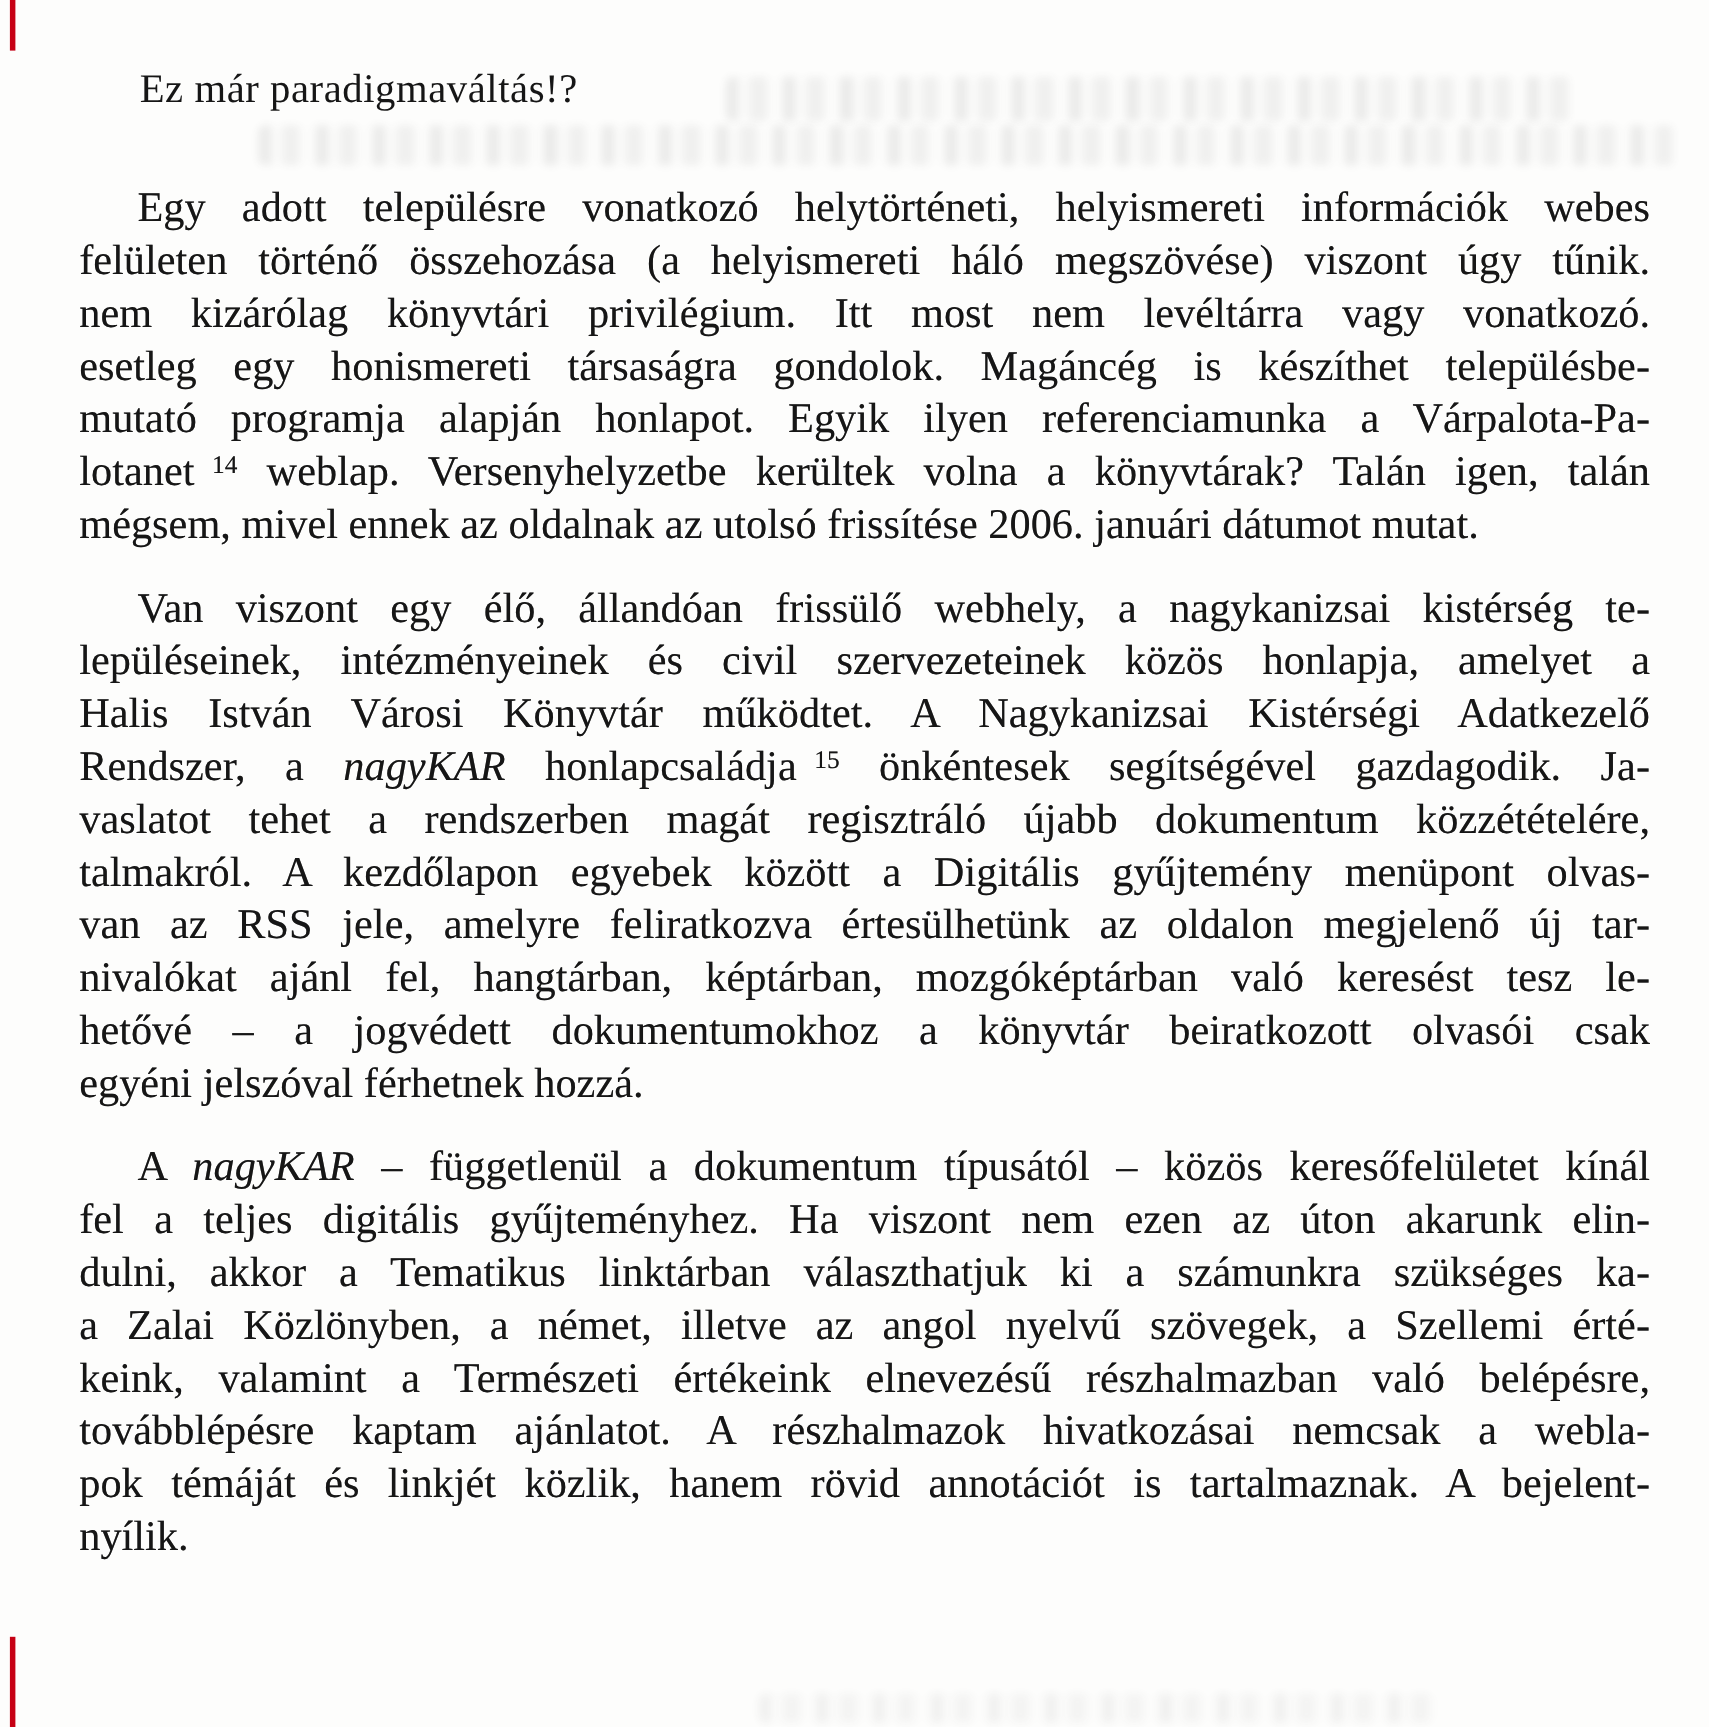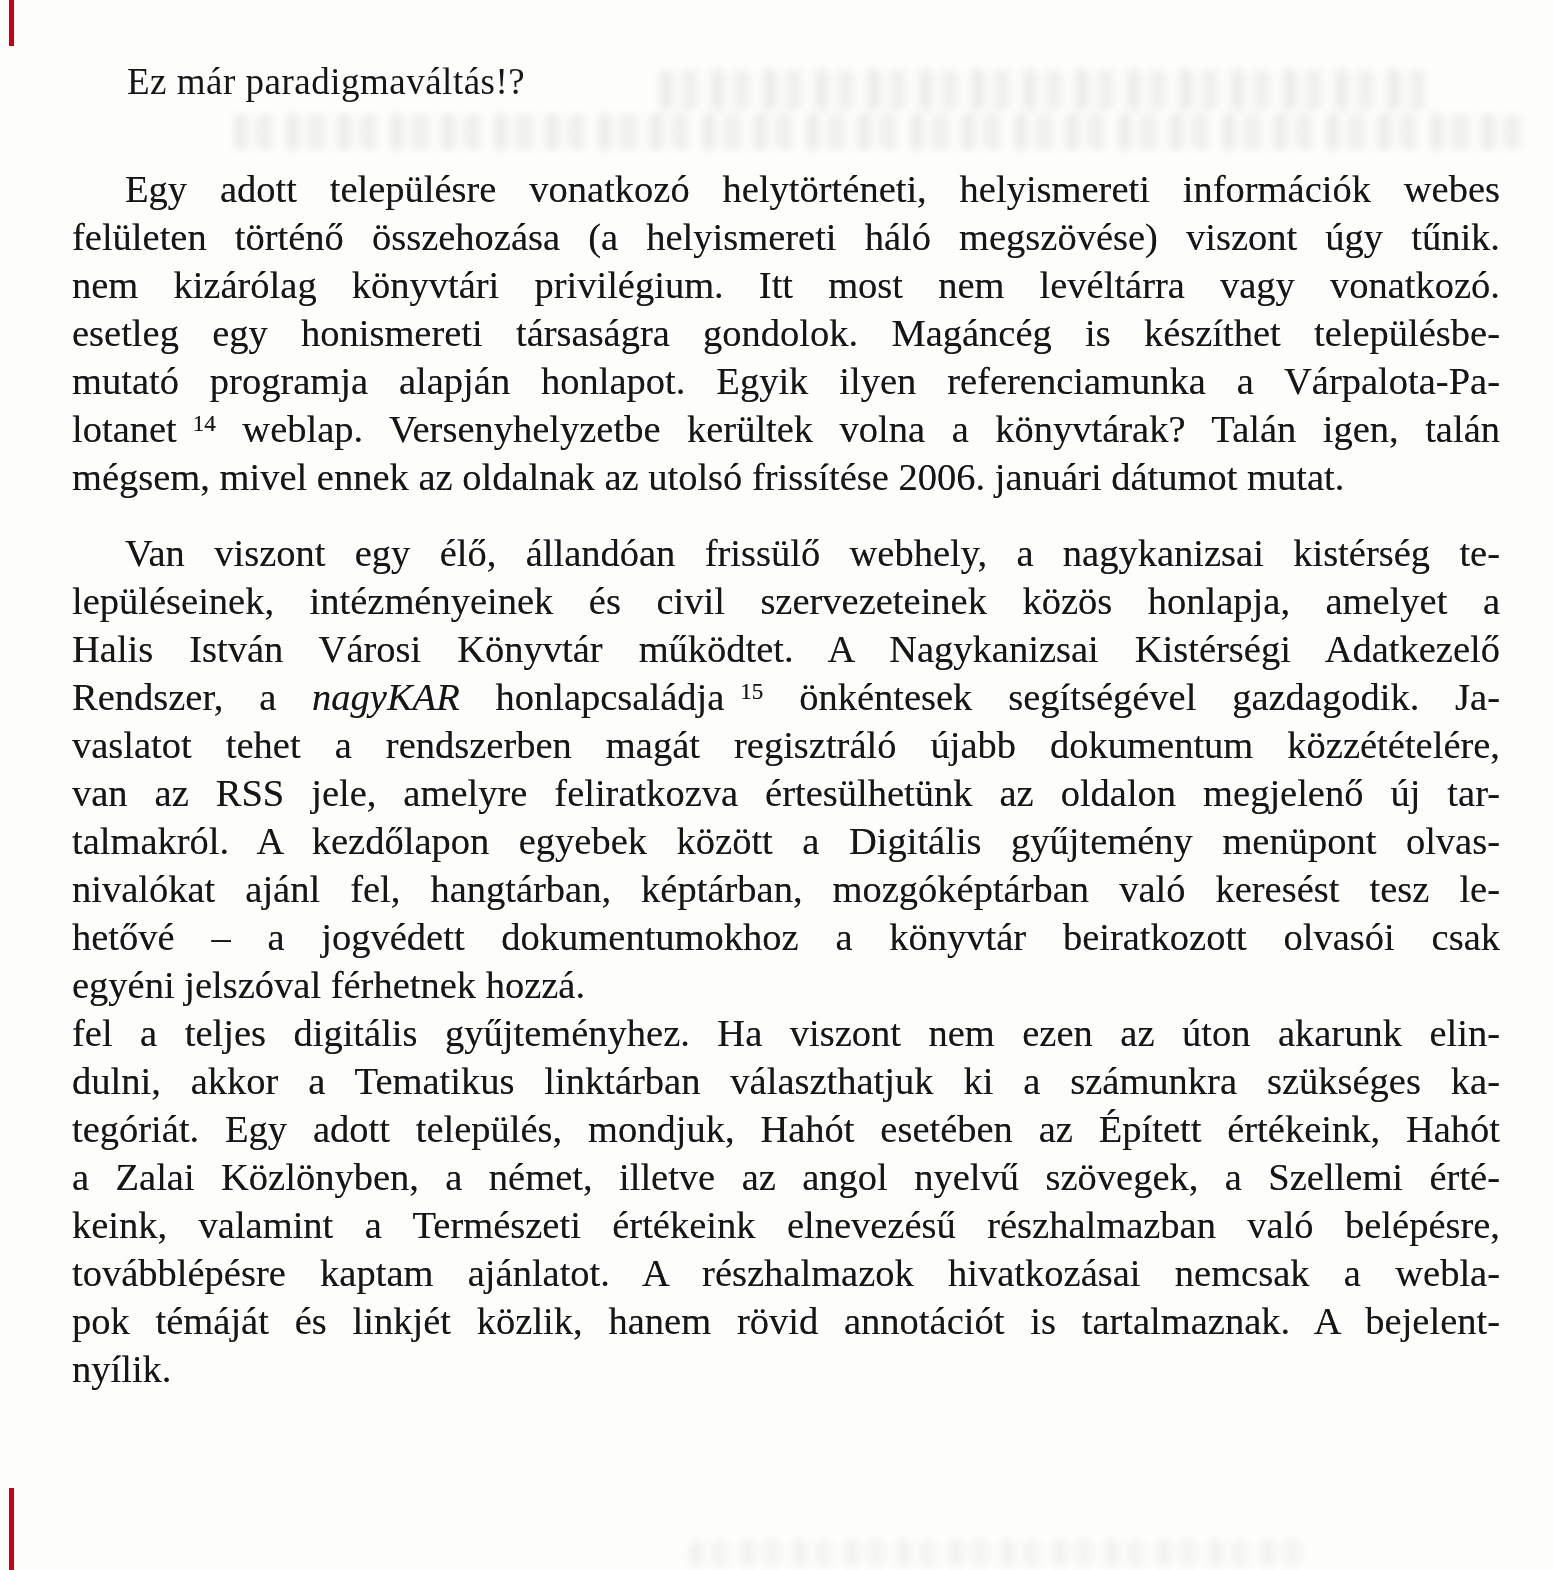--- a/index.html
+++ b/index.html
@@ -99,30 +99,30 @@
         <div class="line"><span>mutató programja alapján honlapot. Egyik ilyen referenciamunka a Várpalota-Pa-</span></div>
         <div class="line"><span>lotanet</span><sup class="fnref">14</sup><span> weblap. Versenyhelyzetbe kerültek volna a könyvtárak? Talán igen, talán</span></div>
         <div class="line last"><span>mégsem, mivel ennek az oldalnak az utolsó frissítése 2006. januári dátumot mutat.</span></div>
       </div>
       <div class="para">
         <div class="line first"><span>Van viszont egy élő, állandóan frissülő webhely, a nagykanizsai kistérség te-</span></div>
         <div class="line"><span>lepüléseinek, intézményeinek és civil szervezeteinek közös honlapja, amelyet a</span></div>
         <div class="line"><span>Halis István Városi Könyvtár működtet. A Nagykanizsai Kistérségi Adatkezelő</span></div>
         <div class="line"><span>Rendszer, a </span><span class="it">nagyKAR</span><span> honlapcsaládja</span><sup class="fnref">15</sup><span> önkéntesek segítségével gazdagodik. Ja-</span></div>
         <div class="line"><span>vaslatot tehet a rendszerben magát regisztráló újabb dokumentum közzétételére,</span></div>
+        <div class="line"><span>talmakról. A kezdőlapon egyebek között a Digitális gyűjtemény menüpont olvas-</span></div>
         <div class="line"><span>van az RSS jele, amelyre feliratkozva értesülhetünk az oldalon megjelenő új tar-</span></div>
-        <div class="line"><span>talmakról. A kezdőlapon egyebek között a Digitális gyűjtemény menüpont olvas-</span></div>
         <div class="line"><span>nivalókat ajánl fel, hangtárban, képtárban, mozgóképtárban való keresést tesz le-</span></div>
         <div class="line"><span>hetővé – a jogvédett dokumentumokhoz a könyvtár beiratkozott olvasói csak</span></div>
         <div class="line last"><span>egyéni jelszóval férhetnek hozzá.</span></div>
       </div>
       <div class="para">
+        <div class="line first"><span>A </span><span class="it">nagyKAR</span><span> – függetlenül a dokumentum típusától – közös keresőfelületet kínál</span></div>
         <div class="line"><span>fel a teljes digitális gyűjteményhez. Ha viszont nem ezen az úton akarunk elin-</span></div>
         <div class="line"><span>dulni, akkor a Tematikus linktárban választhatjuk ki a számunkra szükséges ka-</span></div>
-        <div class="line"><span>tegóriát. Egy adott település, mondjuk, Hahót esetében az Épített értékeink, Hahót</span></div>
         <div class="line"><span>a Zalai Közlönyben, a német, illetve az angol nyelvű szövegek, a Szellemi érté-</span></div>
         <div class="line"><span>keink, valamint a Természeti értékeink elnevezésű részhalmazban való belépésre,</span></div>
         <div class="line"><span>továbblépésre kaptam ajánlatot. A részhalmazok hivatkozásai nemcsak a webla-</span></div>
         <div class="line"><span>pok témáját és linkjét közlik, hanem rövid annotációt is tartalmaznak. A bejelent-</span></div>
         <div class="line last"><span>nyílik.</span></div>
       </div>
     </div>
 </div>
 
 </body></html>

